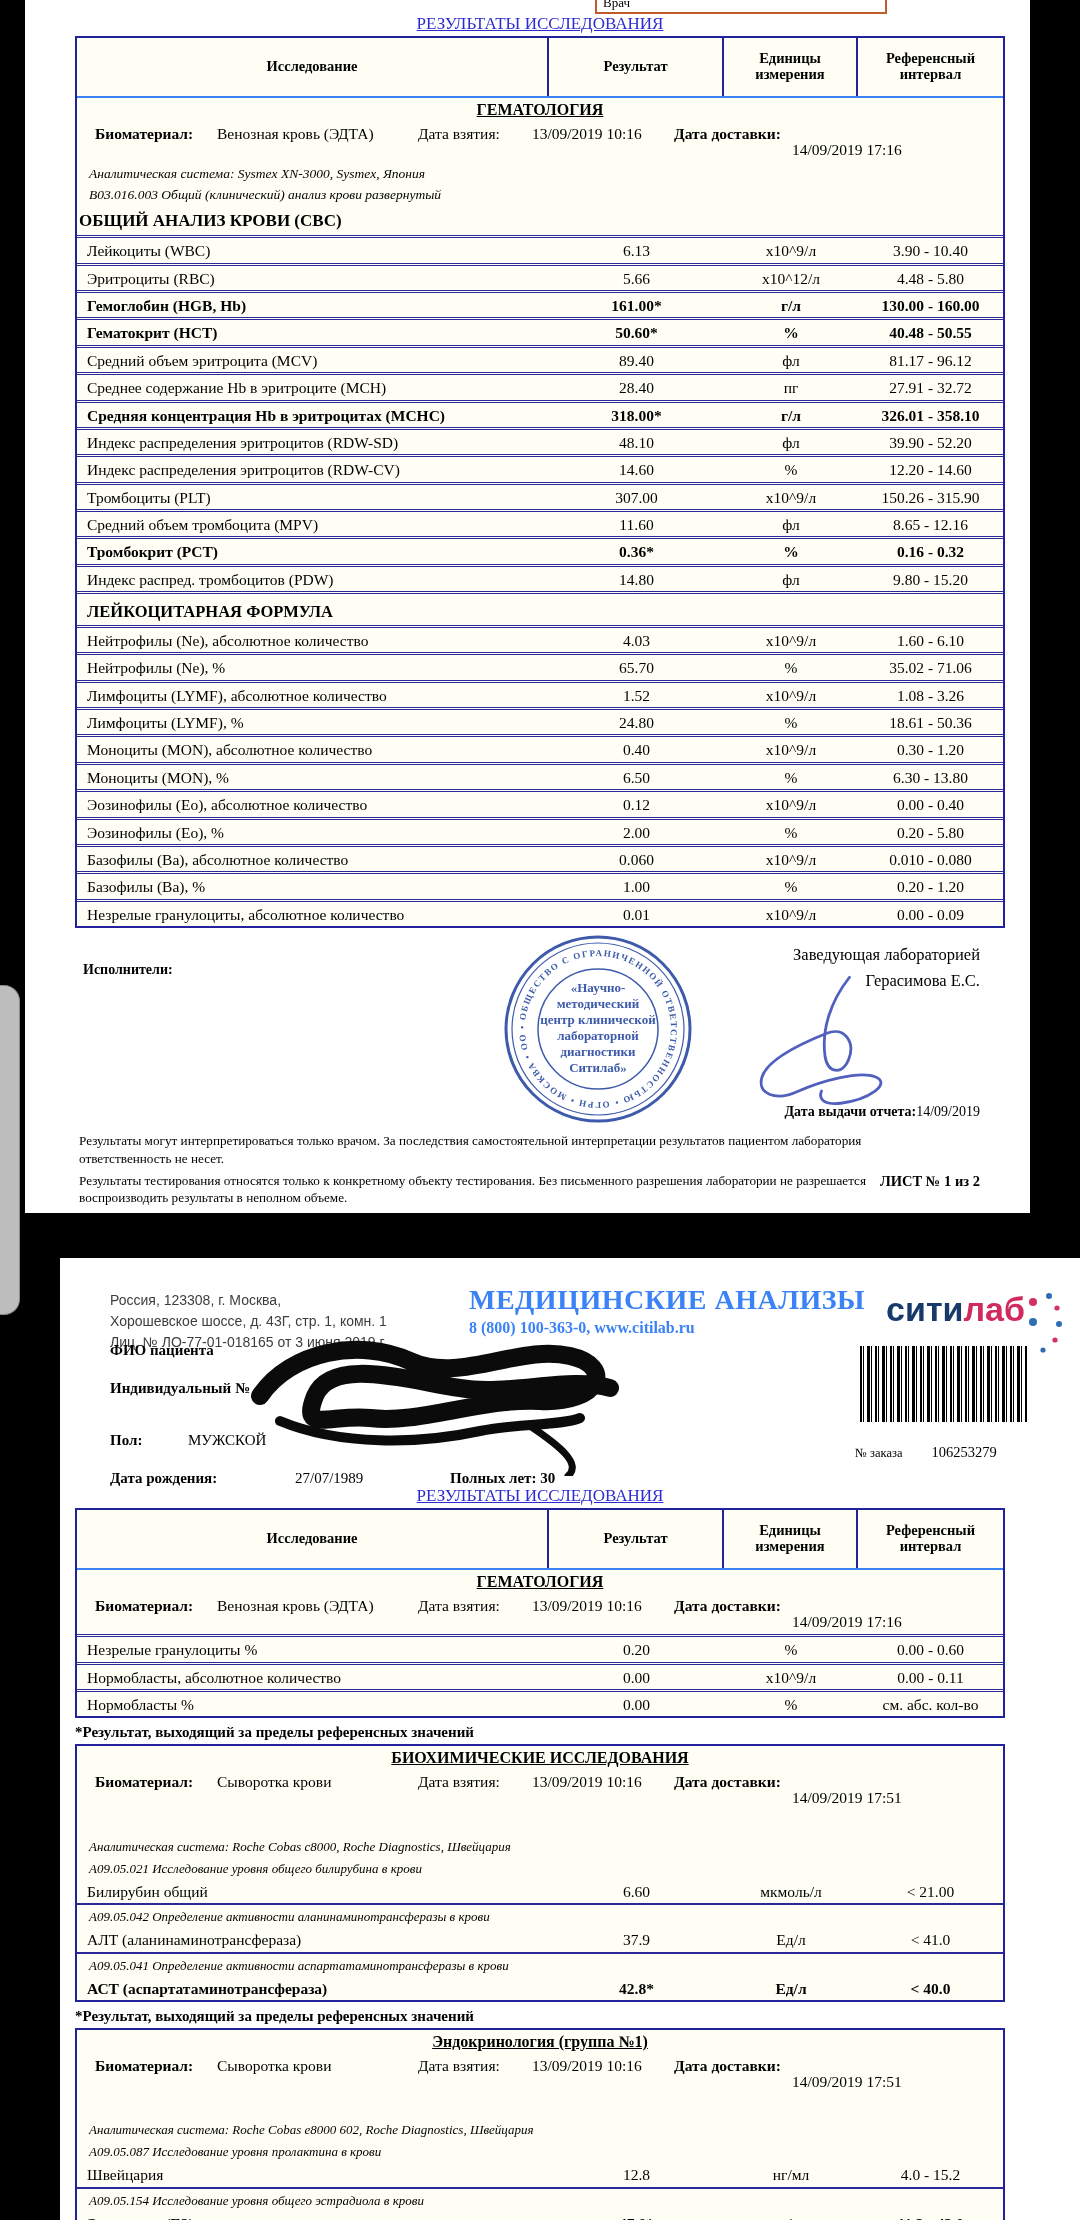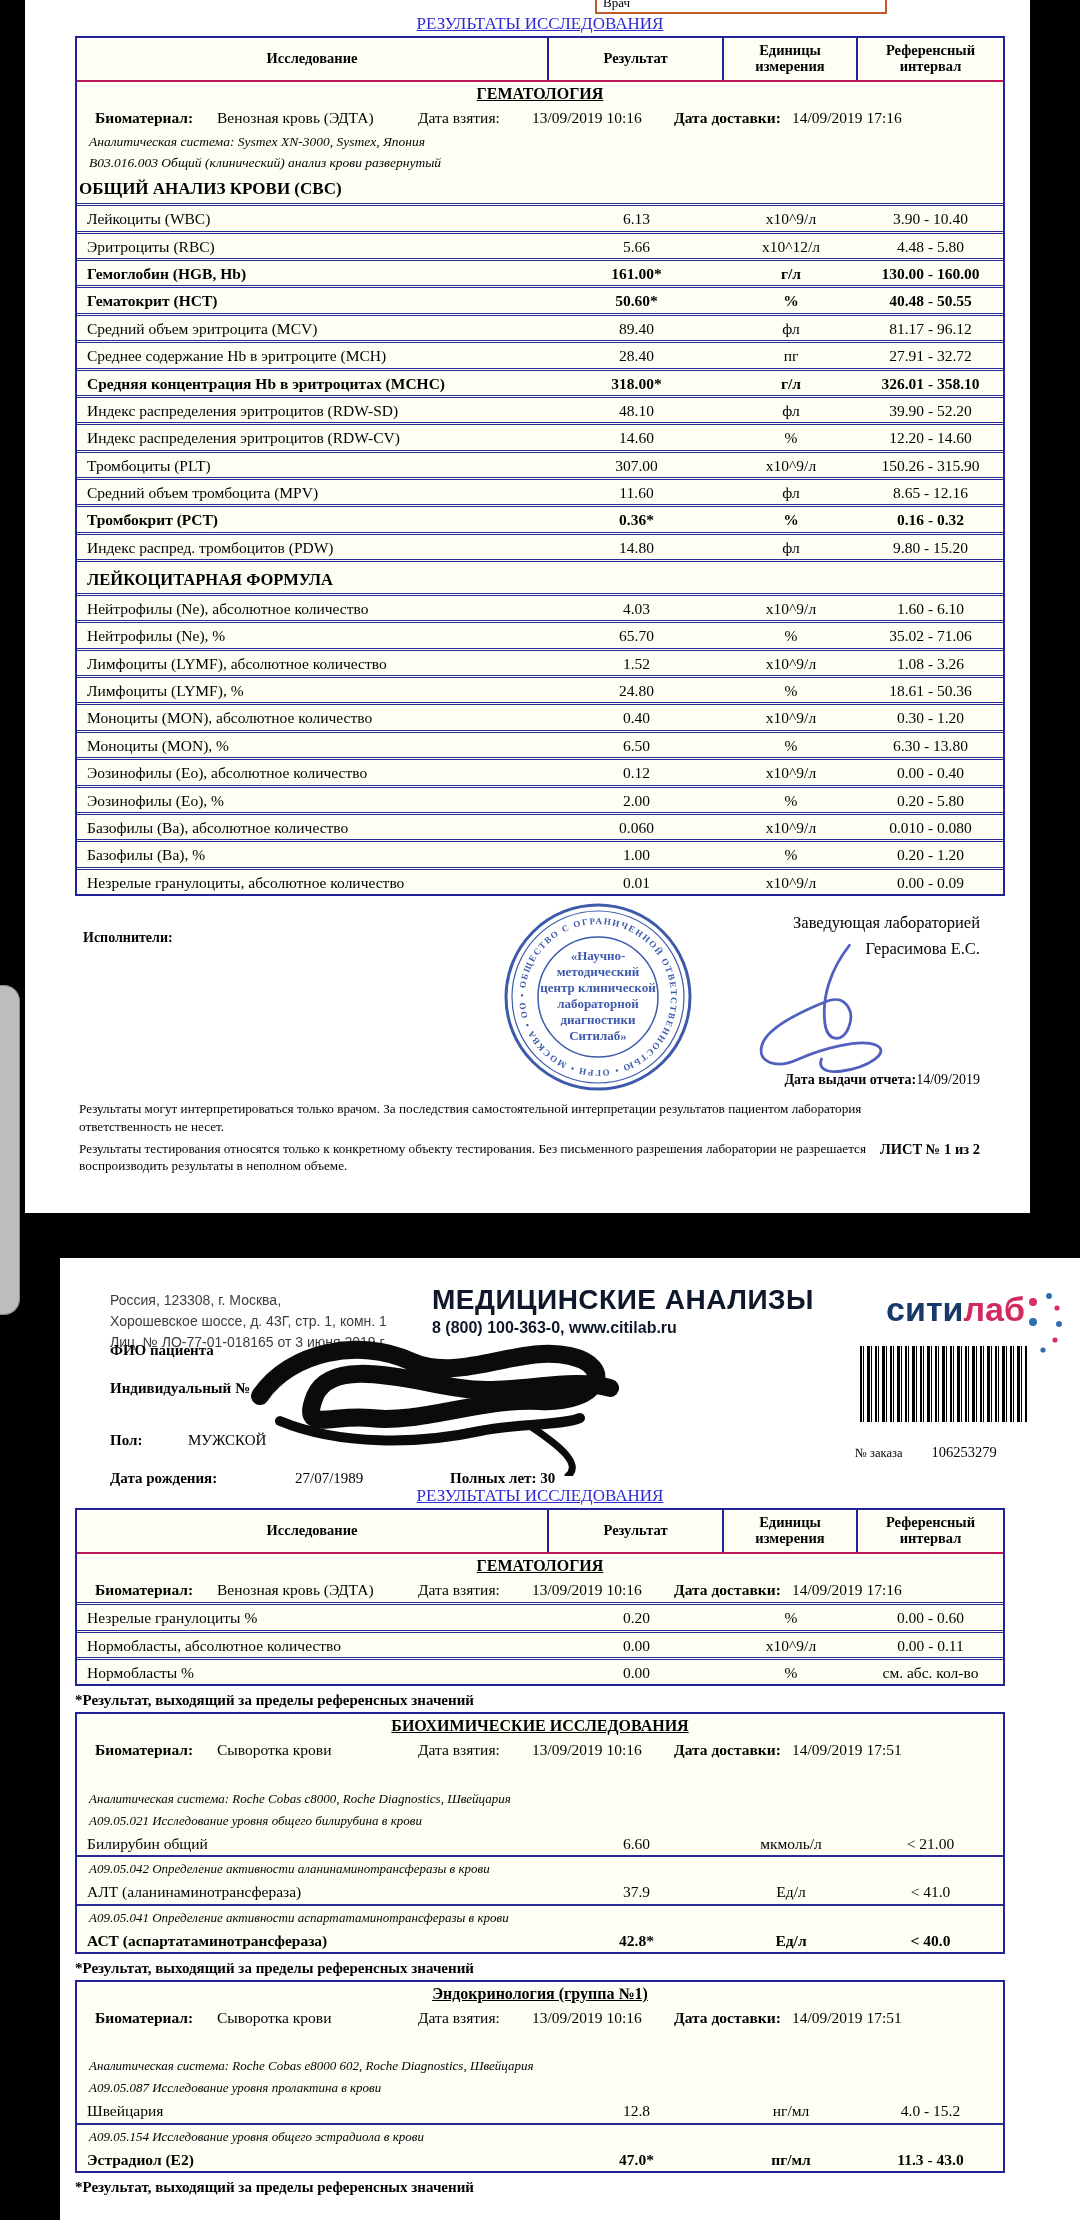--- a/index.html
+++ b/index.html
@@ -18,35 +18,35 @@
 
   .blue-title{color:#2b2bd0;text-decoration:underline;font-size:17px;
               text-align:center;}
   .p1-title{margin:14px 0 2px 50px;width:930px;}
   .p2-title{margin:4px 0 2px 15px;width:930px;}
 
   .rtable{width:930px;border:2px solid #22229a;background:#fffef4;position:relative;}
   .t-p1{margin-left:50px;}
   .t-p2{margin-left:15px;}
 
-  .thead{display:flex;border-bottom:2px solid #be185d;height:44px;}
+  .thead{display:flex;border-bottom:2px solid #3b82f6;height:60px;}
   .hc{font-weight:bold;font-size:14.5px;display:flex;align-items:center;
       justify-content:center;text-align:center;border-right:2px solid #22229a;line-height:1.1;}
   .hc:last-child{border-right:none;}
   .w-name{width:472px;}.w-res{width:175px;}.w-unit{width:134px;}.w-ref{flex:1;}
 
   .sec-heading{text-align:center;font-weight:bold;font-size:16px;
                text-decoration:underline;padding:3px 0 1px;}
   .bio{display:flex;font-size:15.5px;padding:4px 0 3px 18px;line-height:1.25;}
   .bio .bl{font-weight:bold;width:118px;flex:none;}
   .bio .bv{width:205px;flex:none;padding-left:4px;}
   .bio .tl{font-weight:normal;width:112px;flex:none;}
   .bio .tv{width:130px;flex:none;white-space:nowrap;padding-left:2px;}
   .bio .dl{font-weight:bold;width:132px;flex:none;padding-left:14px;}
-  .bio .dv{flex:1;white-space:nowrap;}
+  .bio .dv{flex:1;white-space:nowrap;margin-top:16px;}
   .itline{font-style:italic;font-size:13.5px;padding:4px 0 1px 12px;}
   .cbc{font-weight:bold;font-size:17px;padding:7px 0 4px 2px;}
   .gap{height:24px;}
 
   .row{display:flex;border-top:3px double #2a2a96;font-size:15.5px;line-height:1.12;
        padding:0;}
   .row>div{padding:4px 4px 3px;}
   .row .c-name{width:472px;padding-left:10px;}
   .row .c-res{width:175px;text-align:center;}
   .row .c-unit{width:134px;text-align:center;}
@@ -70,21 +70,21 @@
   .issue b{font-weight:bold;}
 
   .footer{position:relative;margin:2px 50px 0;font-size:13.2px;line-height:1.35;}
   .footer p{margin:0 4px 4px;width:850px;}
   .sheet{position:absolute;right:0;top:40px;font-weight:bold;font-size:14.5px;white-space:nowrap;}
 
   
   .p2head{position:relative;height:64px;margin-top:20px;}
   .addr{position:absolute;left:50px;top:12px;font-family:"Liberation Sans",sans-serif;
         font-size:14px;color:#3d3d3d;line-height:1.5;}
-  .brand{position:absolute;left:372px;top:6px;color:#0f172a;font-family:Liberation Sans, sans-serif;}
+  .brand{position:absolute;left:409px;top:6px;color:#3b82f6;font-family:Liberation Serif, serif;}
   .brand .b1{font-size:28px;font-weight:bold;letter-spacing:.5px;}
   .brand .b2{font-size:16px;font-weight:bold;margin-top:3px;}
   .logo{position:absolute;right:15px;top:14px;display:flex;align-items:flex-start;
         font-family:"Liberation Sans",sans-serif;font-weight:bold;font-size:34px;line-height:1;}
   .logo .l1{color:#173a6b;}
   .logo .l2{color:#d02a5e;}
 
   .patient{position:relative;height:140px;margin-left:50px;font-size:15px;}
   .patient .lbl{font-weight:bold;position:absolute;left:0;}
   .pv{position:absolute;}

